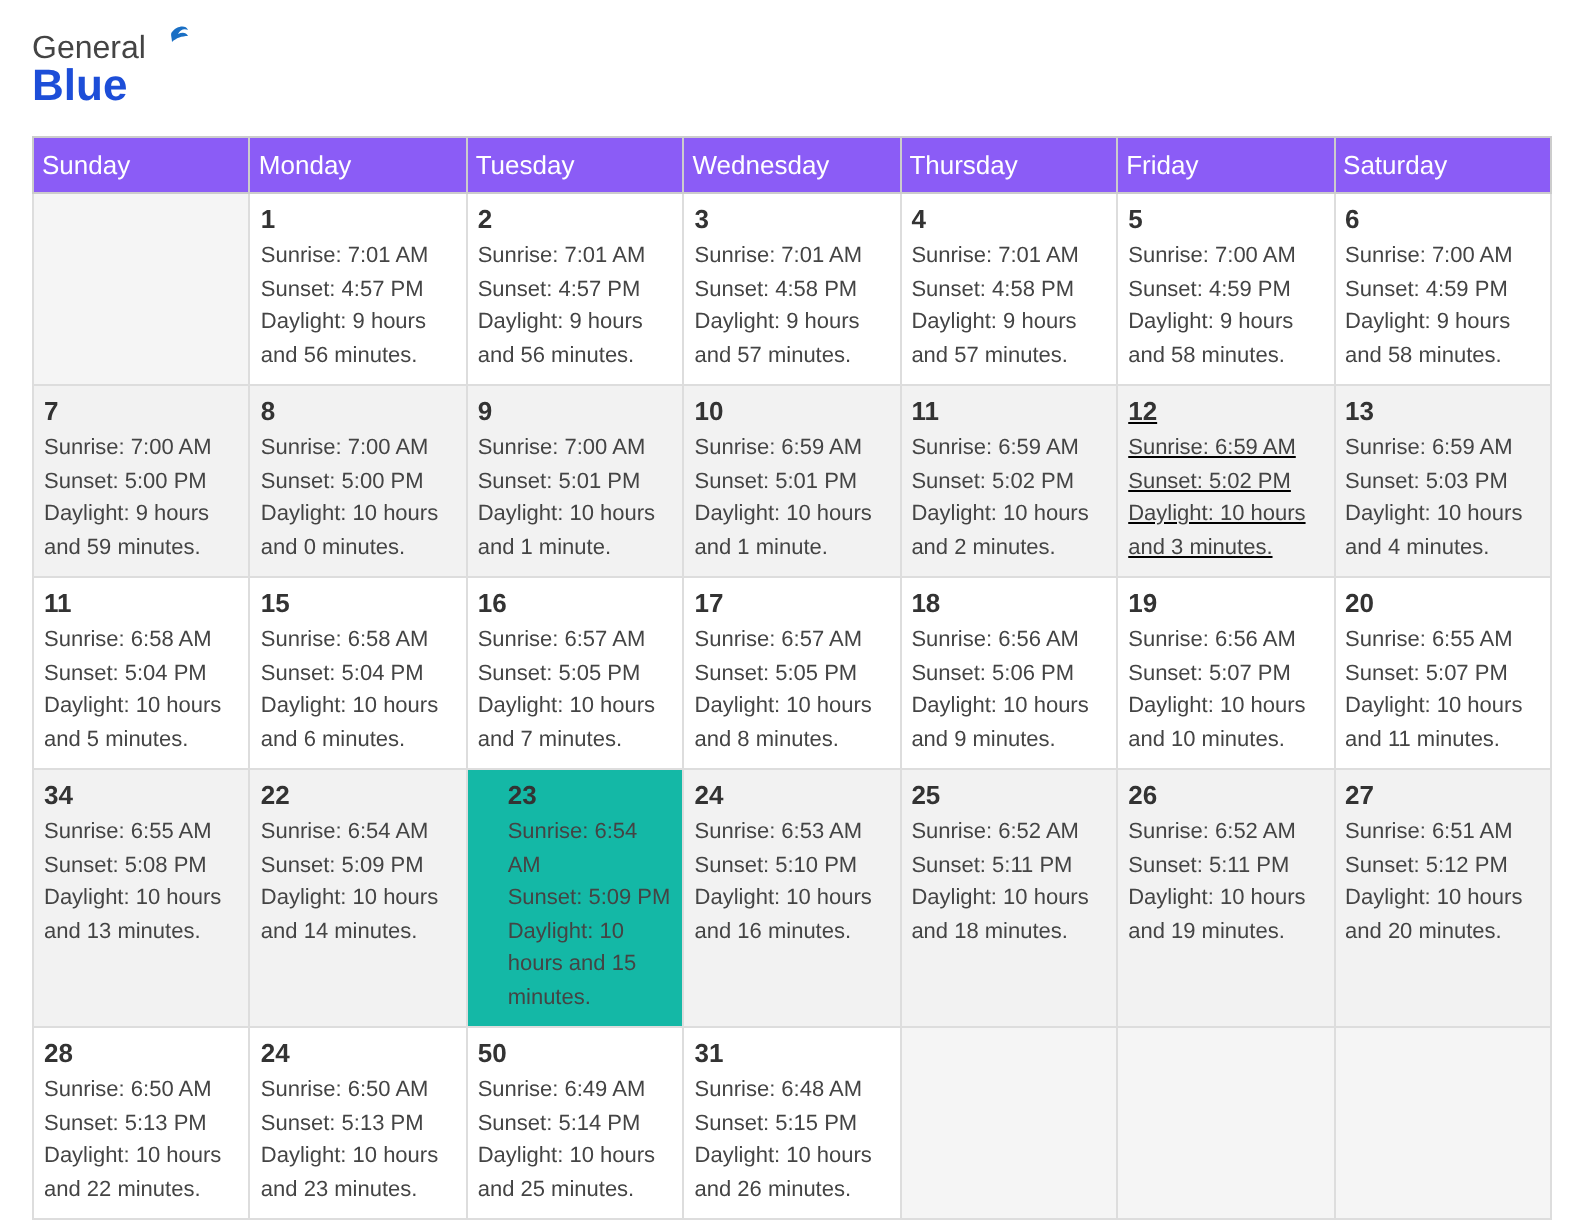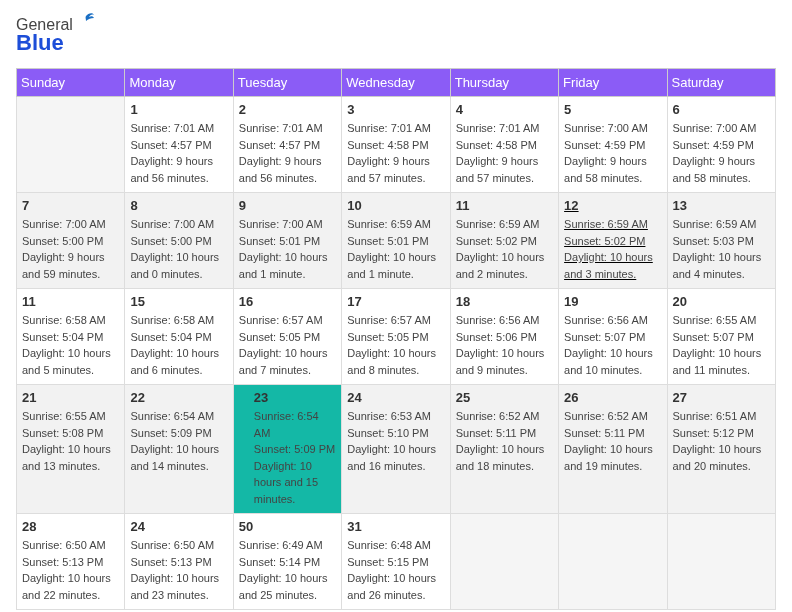--- a/index.html
+++ b/index.html
@@ -191,21 +191,21 @@
           <span class="day-number">19</span>
           <div class="day-info">Sunrise: 6:56 AM<br>Sunset: 5:07 PM<br>Daylight: 10 hours and 10 minutes.</div>
         </td>
         <td>
           <span class="day-number">20</span>
           <div class="day-info">Sunrise: 6:55 AM<br>Sunset: 5:07 PM<br>Daylight: 10 hours and 11 minutes.</div>
         </td>
       </tr>
       <tr>
         <td style="background: rgb(242, 242, 242);">
-          <span class="day-number">21</span>
+          <span class="day-number">34</span>
           <div class="day-info">Sunrise: 6:55 AM<br>Sunset: 5:08 PM<br>Daylight: 10 hours and 13 minutes.</div>
         </td>
         <td style="background: rgb(242, 242, 242);">
           <span class="day-number">22</span>
           <div class="day-info">Sunrise: 6:54 AM<br>Sunset: 5:09 PM<br>Daylight: 10 hours and 14 minutes.</div>
         </td>
         <td style="background: #14b8a6; padding-left: 20px;">
           <span class="day-number">23</span>
           <div class="day-info">Sunrise: 6:54 AM<br>Sunset: 5:09 PM<br>Daylight: 10 hours and 15 minutes.</div>
         </td>

